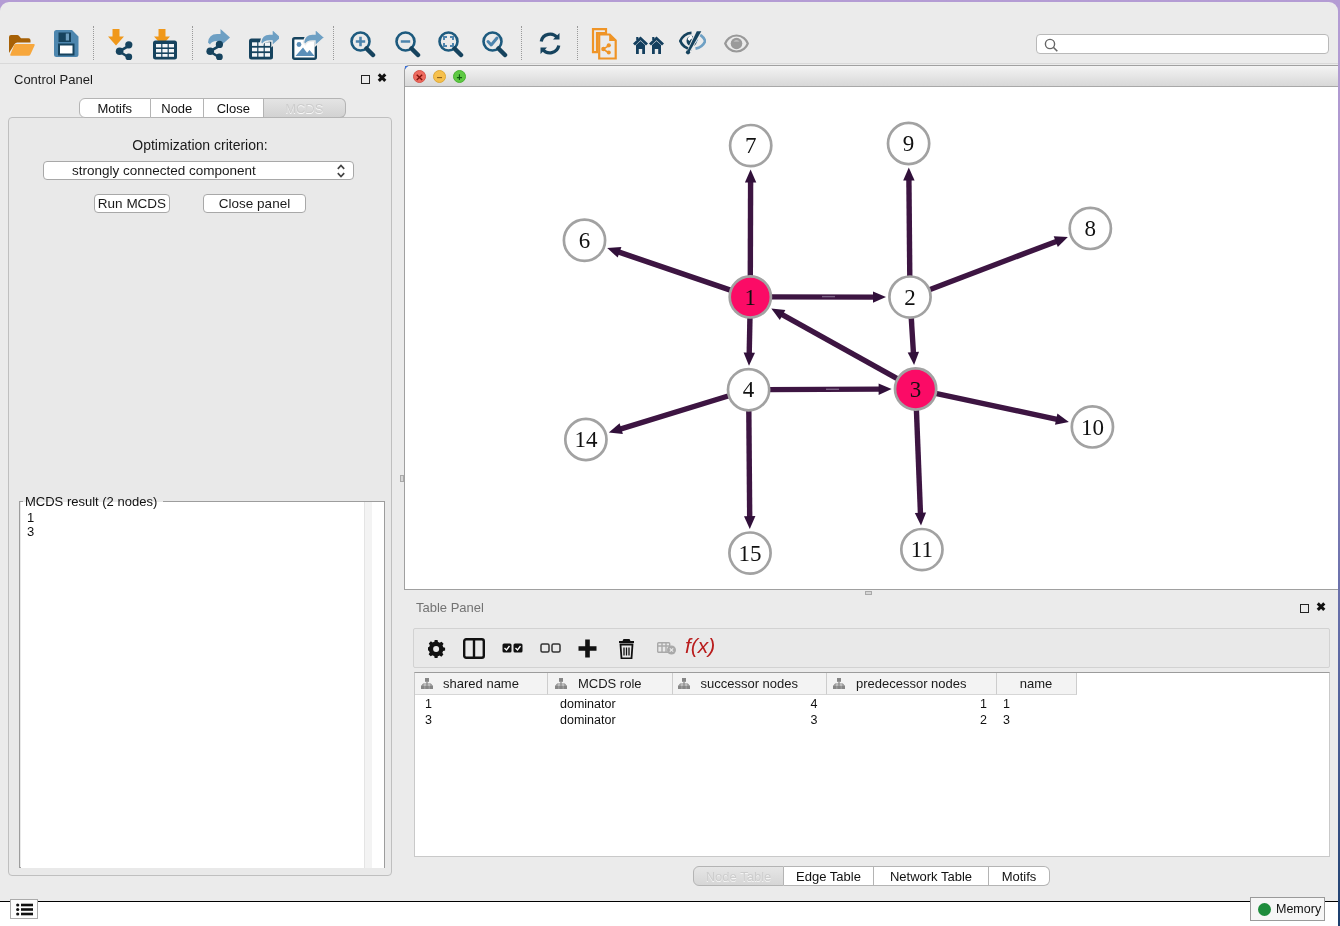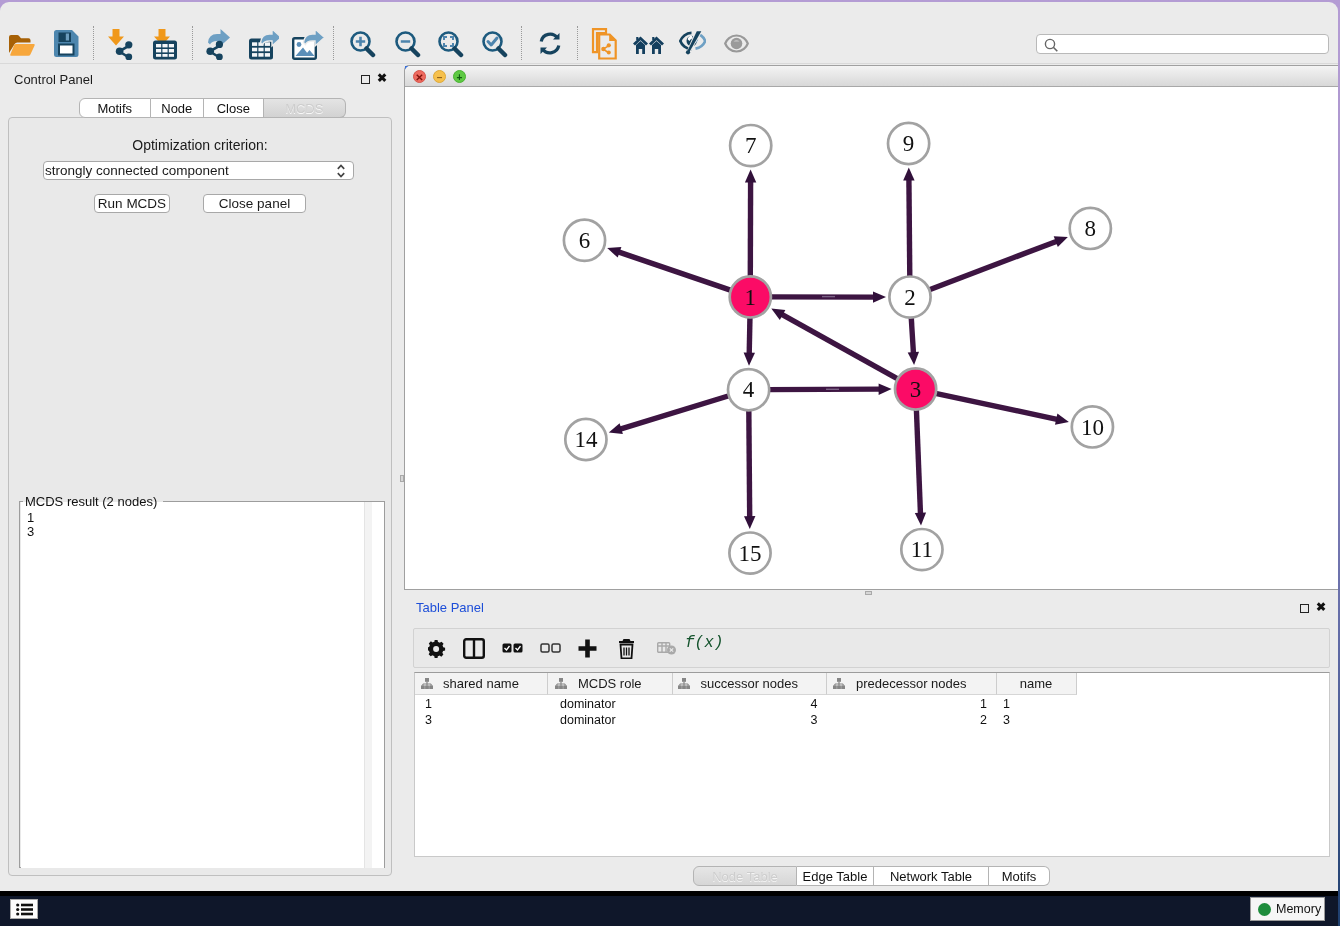--- a/index.html
+++ b/index.html
@@ -19,42 +19,42 @@
 #cp-title{position:absolute;left:14px;top:70px;font-size:13px;color:#1c1c1c}
 .floatbtn{position:absolute;width:9px;height:9px;border:1.5px solid #222;background:transparent}
 .closex{position:absolute;font-size:12px;font-weight:bold;color:#111}
 #cp-content{position:absolute;left:8px;top:114.5px;width:384px;height:759px;background:#e9e9e9;border:1px solid #bfbfbf;border-radius:4px}
 .tabrow{position:absolute;display:flex;z-index:5}
 .tab{height:20px;background:#fff;border:1px solid #b4b4b4;border-left:none;font-size:13px;color:#111;text-align:center;line-height:19px}
 .tab.first{border-left:1px solid #b4b4b4;border-radius:6px 0 0 6px}
 .tab.last{border-radius:0 6px 6px 0}
 .tab.sel{background:linear-gradient(180deg,#e4e4e4,#d2d2d2);color:#cdcdcd;text-shadow:0 1px 0 #f8f8f8}
 #opt-label{position:absolute;left:8px;top:134.5px;width:384px;text-align:center;font-size:14px;color:#1a1a1a}
-#dropdown{position:absolute;left:43px;top:158.5px;width:311px;height:19px;background:#fff;border:1px solid #a8a8a8;border-radius:4px;font-size:13.5px;color:#1a1a1a;line-height:17px;padding-left:1px}
+#dropdown{position:absolute;left:43px;top:158.5px;width:311px;height:19px;background:#fff;border:1px solid #a8a8a8;border-radius:4px;font-size:13.5px;color:#1a1a1a;line-height:17px;padding-left:28px}
 .btn{position:absolute;height:19px;background:#fff;border:1px solid #a8a8a8;border-radius:4px;font-size:13.5px;color:#1a1a1a;text-align:center;line-height:17px}
 #mcds-box{position:absolute;left:19px;top:498.5px;width:366px;height:367.5px;border:1px solid #9d9d9d;border-top:none}
 .mseg{position:absolute;top:498.5px;height:1px;background:#9d9d9d}
 #mcds-label{position:absolute;left:25px;top:491.5px;font-size:13px;color:#111}
 #mcds-white{position:absolute;left:20.5px;top:500px;width:363.5px;height:365.5px;background:#fff;font-size:13px;color:#111;line-height:14.6px;padding:8.5px 0 0 6.5px}
 #mcds-scroll{position:absolute;left:363.5px;top:500px;width:8px;height:365.5px;background:#f3f3f3;border-left:1px solid #e4e4e4}
 
 #netwin{position:absolute;left:404px;top:62.5px;width:936px;height:525px;border:1px solid #a0a0a0;border-right:none;border-radius:5px 0 0 0;background:#fff}
 #nettitle{position:absolute;left:0;top:0;right:0;height:21px;background:linear-gradient(180deg,#f4f4f4,#d8d8d8);border-bottom:1px solid #a8a8a8;border-radius:5px 0 0 0}
 #nettitle .t{position:absolute;top:3.5px;left:0;right:0;text-align:center;font-size:13px;color:#111}
 .mac{position:absolute;top:4px;width:13px;height:13px;border-radius:50%;font-size:10px;font-weight:bold;text-align:center;line-height:13px}
 
-#tp-title{position:absolute;left:416px;top:598px;font-size:13px;color:#1d4ed8}
+#tp-title{position:absolute;left:416px;top:598px;font-size:13px;color:#737373}
 #tp-toolbar{position:absolute;left:413px;top:625.5px;width:917px;height:40.5px;background:#e9e9e9;border:1px solid #d2d2d2;border-radius:2px}
 #tbl{position:absolute;left:414px;top:669.5px;width:916px;height:185px;background:#fff;border:1px solid #c9c9c9;border-top:1px solid #9c9c9c}
 .th{position:absolute;top:0;height:22px;background:#f3f3f3;border-right:1px solid #cdcdcd;border-bottom:1px solid #d6d6d6;font-size:13px;color:#1a1a1a;text-align:center;line-height:22px}
 .td{position:absolute;font-size:12.5px;color:#111;height:16px;line-height:16px}
 .hier{position:absolute;top:5px;width:12px;height:11px}
 .btab{height:20px;background:#fff;border:1px solid #b4b4b4;border-left:none;font-size:13px;color:#111;text-align:center;line-height:19px}
 
-#statusbar{position:absolute;left:0;right:0;bottom:0;height:35px;background:#0f172a;border-top:5px solid #000000}
+#statusbar{position:absolute;left:0;right:0;bottom:0;height:25px;background:#ffffff;border-top:1px solid #000000}
 #listbtn{position:absolute;left:10px;bottom:7px;width:28px;height:20px;background:#fdfdfd;border:1px solid #ababab}
 #membtn{position:absolute;right:13px;bottom:5px;width:75px;height:24px;background:#f6f6f6;border:1px solid #9a9a9a;font-size:12.5px;color:#111}
 </style>
 </head>
 <body>
 <div id="win">
   <div id="toolbar">
     <svg class="abs" style="left:8px;top:10.5px" width="28" height="24" viewBox="0 0 28 24">
       <path d="M1 4 a2 2 0 0 1 2-2 h6.2 q1.2 0 1.9 0.9 l1.9 2.4 h7.5 a2 2 0 0 1 2 2 v2.2 h-13.2 q-1.9 0-2.8 1.7 L1 20 Z" fill="#a76106"></path>
       <path d="M6.1 12.2 q0.6-1.2 2-1.2 h17.6 q1.5 0 0.9 1.4 l-4.2 9.2 q-0.6 1.2-2 1.2 H3.2 q-1.5 0-0.9-1.4 Z" fill="#f7a73c"></path>
@@ -324,21 +324,21 @@
       <path d="M5.5 1 h6 l1 2 h3.5 v2 h-15 v-2 h3.5 z" fill="#111"></path>
       <path d="M2.5 6.5 h12 l-1 14 h-10 z" fill="none" stroke="#111" stroke-width="1.8"></path>
       <path d="M6 9.5 v8 M8.5 9.5 v8 M11 9.5 v8" stroke="#111" stroke-width="1.3"></path>
     </svg>
     <svg class="abs" style="left:243px;top:13px" width="20" height="13" viewBox="0 0 20 13">
       <rect x="0.7" y="0.7" width="12" height="9.5" rx="1" fill="none" stroke="#a9a9a9" stroke-width="1.4"></rect>
       <path d="M0.7 4 h12 M5 1 v9 M9 1 v9" stroke="#a9a9a9" stroke-width="1.4"></path>
       <circle cx="14.5" cy="8" r="4.5" fill="#a9a9a9"></circle>
       <path d="M12.8 6.3 l3.4 3.4 M16.2 6.3 l-3.4 3.4" stroke="#e9e9e9" stroke-width="1.2"></path>
     </svg>
-    <div class="abs" style="left:271px;top:5px;font-family:Liberation Mono, monospace;font-style:italic;font-size:16px;color:#14532d">f(x)</div>
+    <div class="abs" style="left:271px;top:5px;font-family:Liberation Sans, sans-serif;font-style:italic;font-size:21px;color:#b91c1c">f(x)</div>
   </div>
   <div id="tbl">
 <div class="th" style="left:0;width:133px"><svg class="hier" style="left:6px">
           <use href="#hi"></use>
         </svg>shared name</div>
 <div class="th" style="left:133px;width:124.5px"><svg class="hier" style="left:7px">
           <use href="#hi"></use>
         </svg>MCDS role</div>
 <div class="th" style="left:257.5px;width:154.5px"><svg class="hier" style="left:5px">
           <use href="#hi"></use>
@@ -363,22 +363,22 @@
 <div class="td" style="left:257.5px;top:23.5px;width:145px;text-align:right">4</div>
 <div class="td" style="left:412px;top:23.5px;width:160px;text-align:right">1</div>
 <div class="td" style="left:588px;top:23.5px">1</div>
 <div class="td" style="left:10px;top:39.5px">3</div>
 <div class="td" style="left:145px;top:39.5px">dominator</div>
 <div class="td" style="left:257.5px;top:39.5px;width:145px;text-align:right">3</div>
 <div class="td" style="left:412px;top:39.5px;width:160px;text-align:right">2</div>
 <div class="td" style="left:588px;top:39.5px">3</div>
   </div>
   <div class="tabrow" style="left:693px;top:864px">
-    <div class="btab first sel" style="width:104px;border-left:1px solid #b4b4b4;border-radius:6px 0 0 6px;background:linear-gradient(180deg,#e6e6e6,#d6d6d6);color:#cdcdcd;text-shadow:0 1px 0 #f5f5f5">Node Table</div>
-    <div class="btab" style="width:77px">Edge Table</div>
+    <div class="btab first sel" style="width:91px;border-left:1px solid #b4b4b4;border-radius:6px 0 0 6px;background:linear-gradient(180deg,#e6e6e6,#d6d6d6);color:#cdcdcd;text-shadow:0 1px 0 #f5f5f5">Node Table</div>
+    <div class="btab" style="width:90px">Edge Table</div>
     <div class="btab" style="width:115px">Network Table</div>
     <div class="btab" style="width:61px;border-radius:0 6px 6px 0">Motifs</div>
   </div>
   <div id="statusbar">
     <div id="listbtn">
       <svg class="abs" style="left:5px;top:3px" width="17" height="13" viewBox="0 0 17 13">
         <g fill="#111">
             <circle cx="1.7" cy="2" r="1.6"></circle>
             <circle cx="1.7" cy="6.5" r="1.6"></circle>
             <circle cx="1.7" cy="11" r="1.6"></circle>

